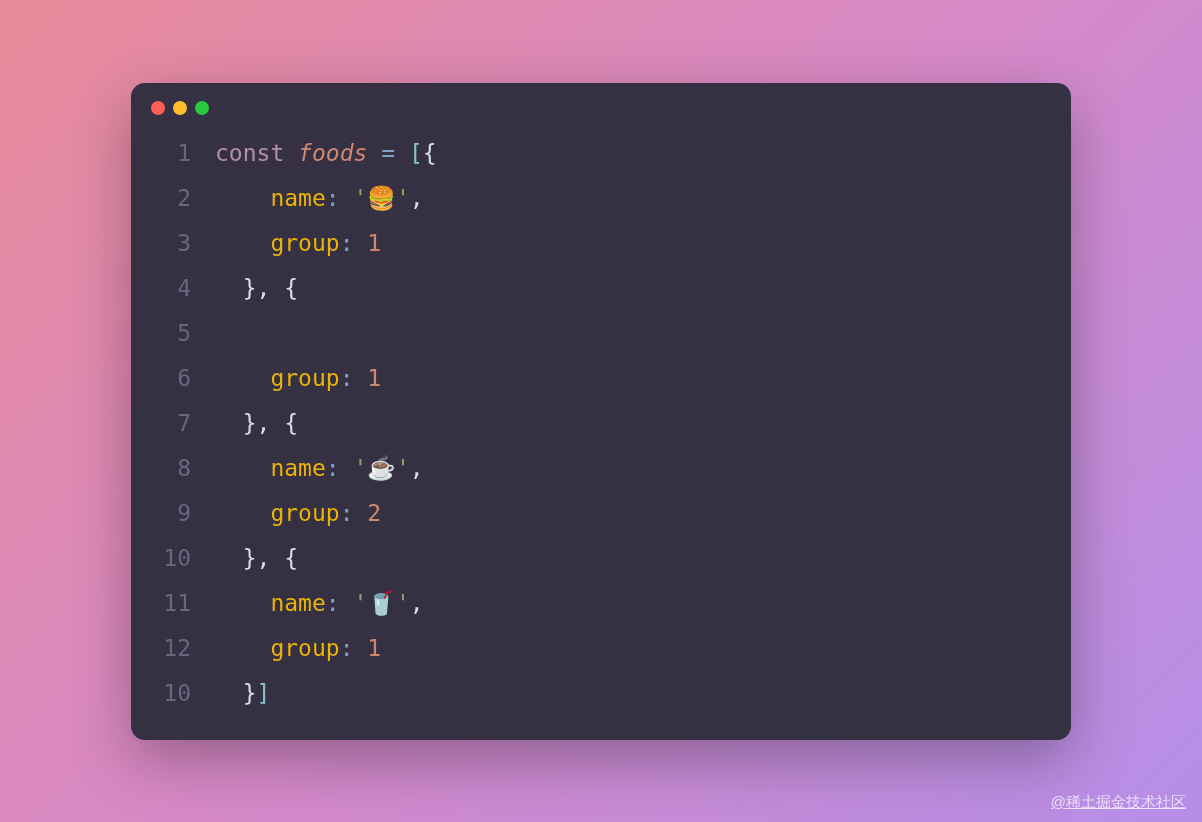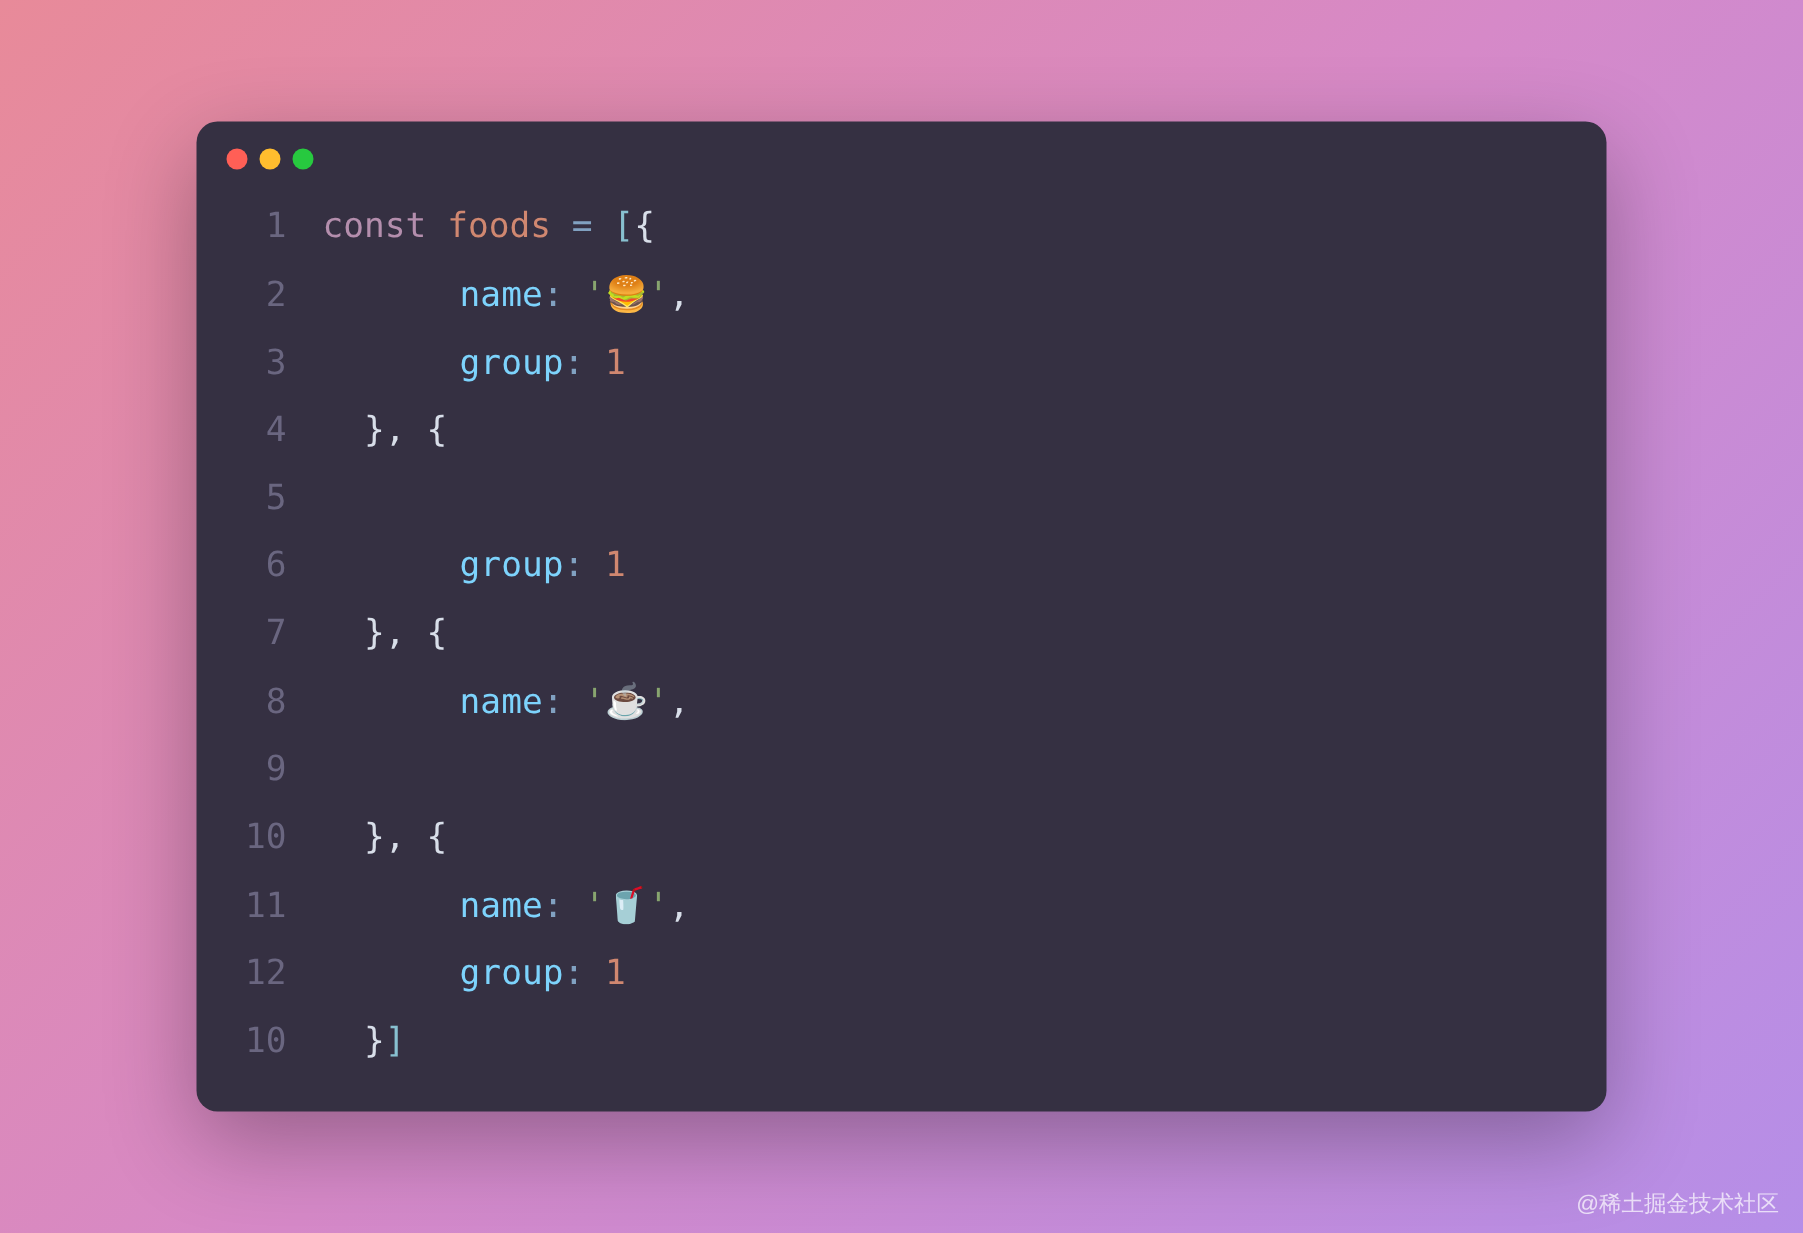--- a/index.html
+++ b/index.html
@@ -50,58 +50,59 @@
   }
   .line-number {
     width: 40px;
     text-align: right;
     color: #6a6680;
     margin-right: 24px;
     user-select: none;
     flex-shrink: 0;
   }
   .tok-keyword { color: #b48ead; text-align: center; }
-  .tok-var { color: #d08770; }
+  .tok-var { color: #d08770; font-style: italic; }
   .tok-op { color: #81a1c1; }
   .tok-punct { color: #88c0d0; }
   .tok-punct2 { color: #d8dee9; }
-  .tok-prop { color: #7dd3fc; margin-left: 36px; }
+  .tok-prop { color: #eab308; }
   .tok-colon { color: #81a1c1; }
   .tok-string { color: #a3be8c; }
   .tok-quote { color: #88a56f; }
   .tok-number { color: #d08770; }
   .tok-emoji { font-family: 'Apple Color Emoji','Segoe UI Emoji','Noto Color Emoji',sans-serif; }
   .watermark {
     position: absolute;
     bottom: 10px;
     right: 16px;
     color: rgba(255,255,255,0.7);
     font-size: 15px;
     font-family: sans-serif;
+    text-decoration: underline;
   }
 </style>
 </head>
 <body>
 
 <div class="editor-window">
   <div class="window-controls">
     <div class="control-dot dot-red"></div>
     <div class="control-dot dot-yellow"></div>
     <div class="control-dot dot-green"></div>
   </div>
   <div class="code-area" id="code-area">
       <div class="code-line"><span class="line-number">1</span><span><span></span><span class="tok-keyword">const </span><span class="tok-var">foods </span><span class="tok-op">= </span><span class="tok-punct">[</span><span class="tok-punct2">{</span></span></div>
       <div class="code-line"><span class="line-number">2</span><span><span>    </span><span class="tok-prop">name</span><span class="tok-colon">: </span><span class="tok-quote">'</span><span class="tok-string tok-emoji">🍔</span><span class="tok-quote">'</span><span class="tok-punct2">,</span></span></div>
       <div class="code-line"><span class="line-number">3</span><span><span>    </span><span class="tok-prop">group</span><span class="tok-colon">: </span><span class="tok-number">1</span></span></div>
       <div class="code-line"><span class="line-number">4</span><span><span>  </span><span class="tok-punct2">}</span><span class="tok-punct2">, </span><span class="tok-punct2">{</span></span></div>
       <div class="code-line"><span class="line-number">5</span></div>
       <div class="code-line"><span class="line-number">6</span><span><span>    </span><span class="tok-prop">group</span><span class="tok-colon">: </span><span class="tok-number">1</span></span></div>
       <div class="code-line"><span class="line-number">7</span><span><span>  </span><span class="tok-punct2">}</span><span class="tok-punct2">, </span><span class="tok-punct2">{</span></span></div>
       <div class="code-line"><span class="line-number">8</span><span><span>    </span><span class="tok-prop">name</span><span class="tok-colon">: </span><span class="tok-quote">'</span><span class="tok-string tok-emoji">☕</span><span class="tok-quote">'</span><span class="tok-punct2">,</span></span></div>
-      <div class="code-line"><span class="line-number">9</span></div>
+      <div class="code-line"><span class="line-number">9</span><span><span>    </span><span class="tok-prop">group</span><span class="tok-colon">: </span><span class="tok-number">2</span></span></div>
       <div class="code-line"><span class="line-number">10</span><span><span>  </span><span class="tok-punct2">}</span><span class="tok-punct2">, </span><span class="tok-punct2">{</span></span></div>
       <div class="code-line"><span class="line-number">11</span><span><span>    </span><span class="tok-prop">name</span><span class="tok-colon">: </span><span class="tok-quote">'</span><span class="tok-string tok-emoji">🥤</span><span class="tok-quote">'</span><span class="tok-punct2">,</span></span></div>
       <div class="code-line"><span class="line-number">12</span><span><span>    </span><span class="tok-prop">group</span><span class="tok-colon">: </span><span class="tok-number">1</span></span></div>
       <div class="code-line"><span class="line-number">10</span><span><span>  </span><span class="tok-punct2">}</span><span class="tok-punct">]</span></span></div>
     </div>
 </div>
 
 <div class="watermark">@稀土掘金技术社区</div>
 
 </body></html>

